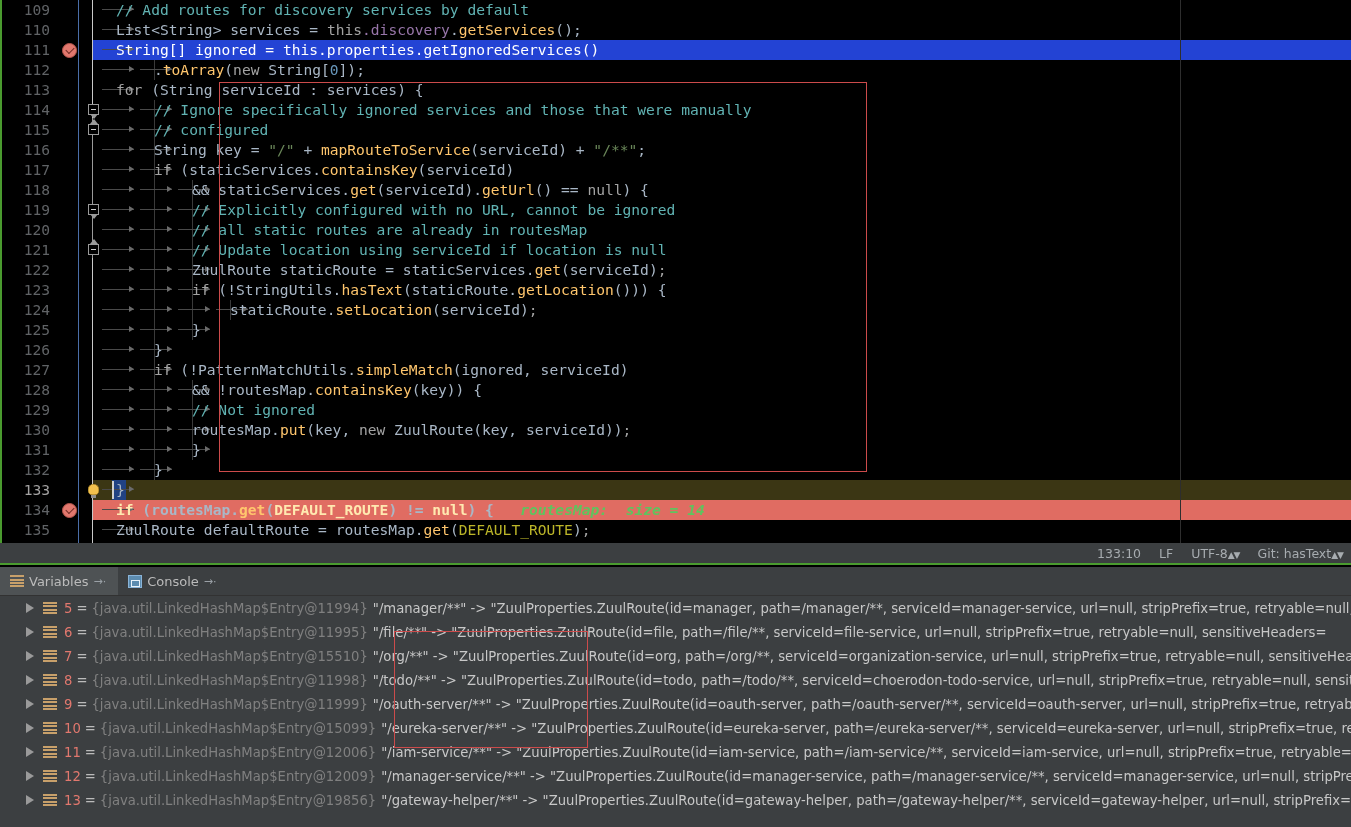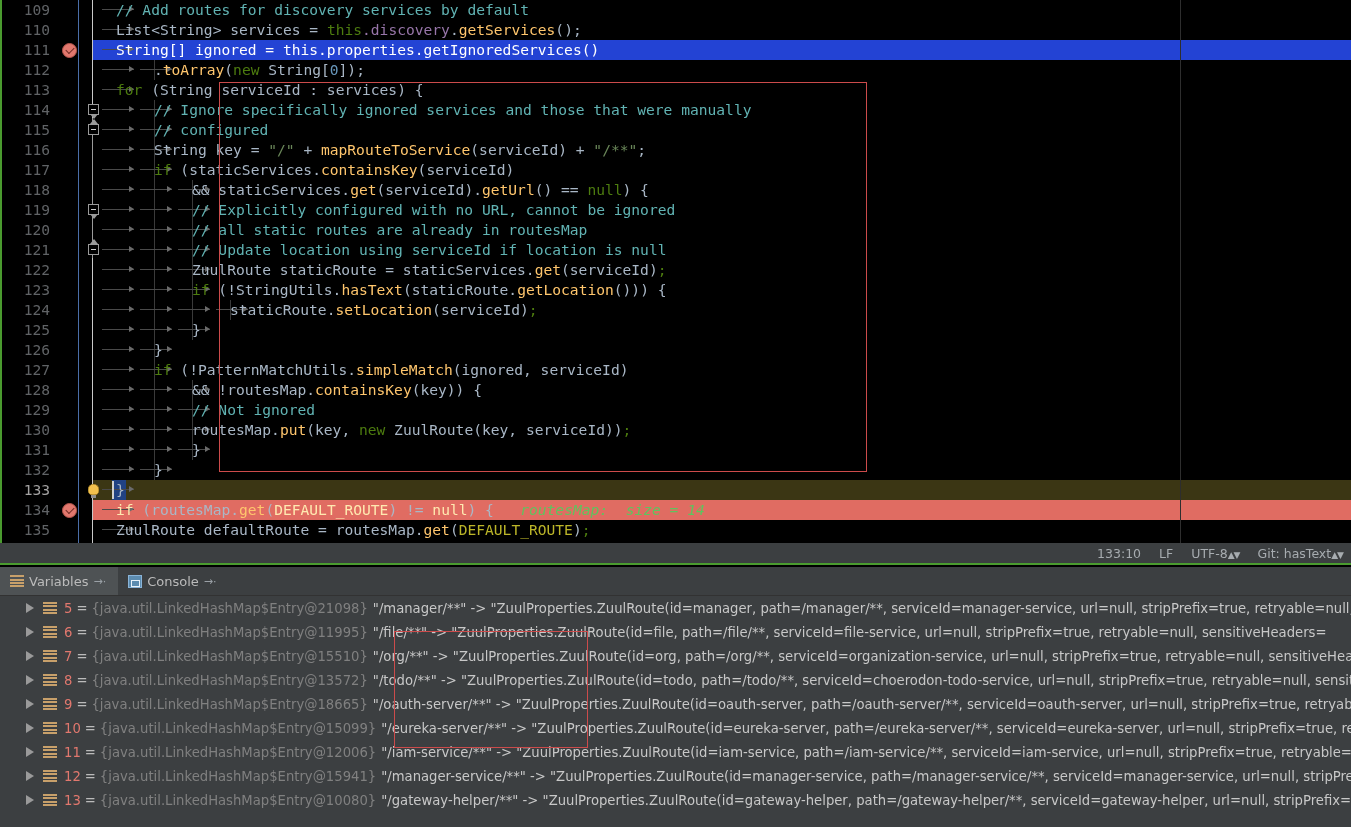--- a/index.html
+++ b/index.html
@@ -61,36 +61,36 @@
     position: absolute; left: 90px; top: 0;
     height: 20px; line-height: 20px;
     z-index: 3;
     white-space: pre;
     color: #a9b7c6;
   }
 
   
   .vline { position: absolute; top: 0; bottom: 0; width: 1px; z-index: 2; }
   .cmt2 { color: #61b3b3; }
-  .kw  { color: #4d7c0f; }
+  .kw  { color: #a3a3a3; }
   .str { color: #6a8759; }
   .num { color: #6897bb; }
   .fld { color: #9876aa; }
   .mth { color: #ffc66d; }
   .pln { color: #a9b7c6; }
   .stc { color: #bbb529; }
   .inline-hint { color: #5ec45e; font-style: italic; }
 
   
   .exec-line .row-bg { background: #2343d4; }
   .exec-line .code-text, .exec-line .code-text span { color: #ffffff !important; }
   .caret-line .row-bg { background: #3b3614; }
   .caret-line .ln-gutter { color: #a4a3a3; }
   .bp-line .row-bg { background: #e06c62; }
-  .bp-line .code-text { color: #ffffff; }
+  .bp-line .code-text { color: #ffffff; font-weight: bold; }
   .bp-line .code-text .kw { color: #ffe9b0; }
   .bp-line .code-text .stc { color: #ffe9b0; }
 
   .caret {
     position: absolute; width: 2px; height: 18px; top: 1px;
     background: #d0d0d0; z-index: 6;
   }
   .sel-block { position:absolute; height:20px; top:0; background:#214283; z-index:2; }
 
   
@@ -314,21 +314,21 @@
         <div class="var-row">
           <div class="tri"></div>
           <div class="entry-icon">
             <i></i>
             <i></i>
             <i></i>
             <i></i>
           </div>
           <span class="v-idx">5</span>
           <span class="v-eq">=</span>
-          <span class="v-type">{java.util.LinkedHashMap$Entry@21098}</span>
+          <span class="v-type">{java.util.LinkedHashMap$Entry@11994}</span>
           <span class="v-val">"/manager/**" -&gt; "ZuulProperties.ZuulRoute(id=manager, path=/manager/**, serviceId=manager-service, url=null, stripPrefix=true, retryable=null, sensit</span>
         </div>
         <div class="var-row">
           <div class="tri"></div>
           <div class="entry-icon">
             <i></i>
             <i></i>
             <i></i>
             <i></i>
           </div>
@@ -353,34 +353,34 @@
         <div class="var-row">
           <div class="tri"></div>
           <div class="entry-icon">
             <i></i>
             <i></i>
             <i></i>
             <i></i>
           </div>
           <span class="v-idx">8</span>
           <span class="v-eq">=</span>
-          <span class="v-type">{java.util.LinkedHashMap$Entry@13572}</span>
+          <span class="v-type">{java.util.LinkedHashMap$Entry@11998}</span>
           <span class="v-val">"/todo/**" -&gt; "ZuulProperties.ZuulRoute(id=todo, path=/todo/**, serviceId=choerodon-todo-service, url=null, stripPrefix=true, retryable=null, sensiti</span>
         </div>
         <div class="var-row">
           <div class="tri"></div>
           <div class="entry-icon">
             <i></i>
             <i></i>
             <i></i>
             <i></i>
           </div>
           <span class="v-idx">9</span>
           <span class="v-eq">=</span>
-          <span class="v-type">{java.util.LinkedHashMap$Entry@18665}</span>
+          <span class="v-type">{java.util.LinkedHashMap$Entry@11999}</span>
           <span class="v-val">"/oauth-server/**" -&gt; "ZuulProperties.ZuulRoute(id=oauth-server, path=/oauth-server/**, serviceId=oauth-server, url=null, stripPrefix=true, retryabl</span>
         </div>
         <div class="var-row">
           <div class="tri"></div>
           <div class="entry-icon">
             <i></i>
             <i></i>
             <i></i>
             <i></i>
           </div>
@@ -405,32 +405,32 @@
         <div class="var-row">
           <div class="tri"></div>
           <div class="entry-icon">
             <i></i>
             <i></i>
             <i></i>
             <i></i>
           </div>
           <span class="v-idx">12</span>
           <span class="v-eq">=</span>
-          <span class="v-type">{java.util.LinkedHashMap$Entry@15941}</span>
+          <span class="v-type">{java.util.LinkedHashMap$Entry@12009}</span>
           <span class="v-val">"/manager-service/**" -&gt; "ZuulProperties.ZuulRoute(id=manager-service, path=/manager-service/**, serviceId=manager-service, url=null, stripPrefix=tr</span>
         </div>
         <div class="var-row">
           <div class="tri"></div>
           <div class="entry-icon">
             <i></i>
             <i></i>
             <i></i>
             <i></i>
           </div>
           <span class="v-idx">13</span>
           <span class="v-eq">=</span>
-          <span class="v-type">{java.util.LinkedHashMap$Entry@10080}</span>
+          <span class="v-type">{java.util.LinkedHashMap$Entry@19856}</span>
           <span class="v-val">"/gateway-helper/**" -&gt; "ZuulProperties.ZuulRoute(id=gateway-helper, path=/gateway-helper/**, serviceId=gateway-helper, url=null, stripPrefix=true, r</span>
         </div>
       </div>
     <div class="vars-red-box"></div>
   </div>
 </div>
 
 </body></html>

